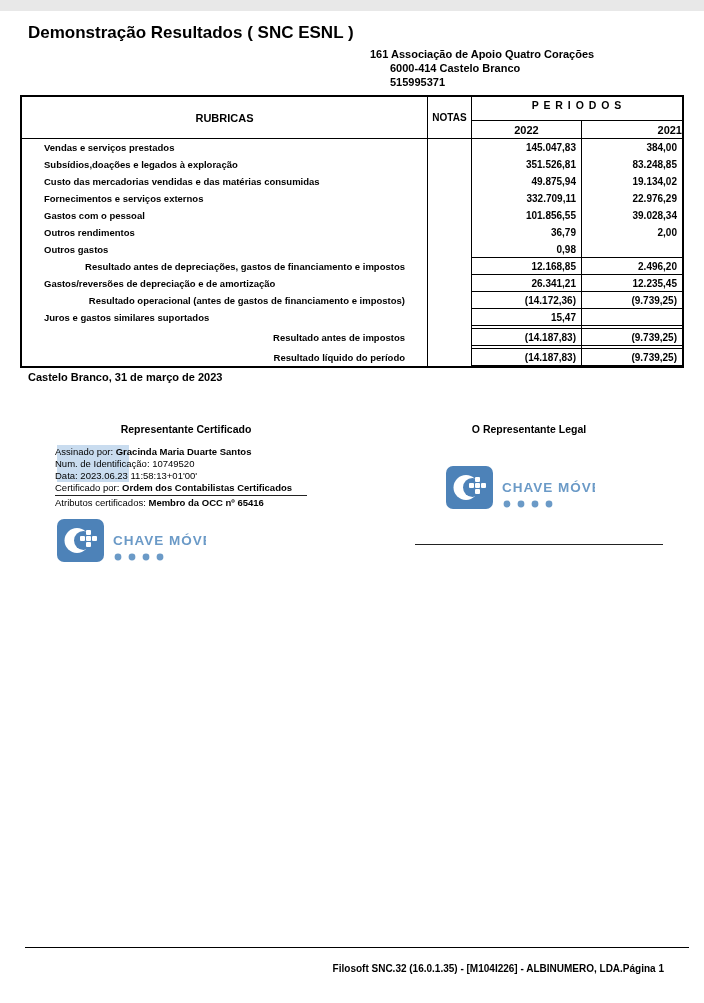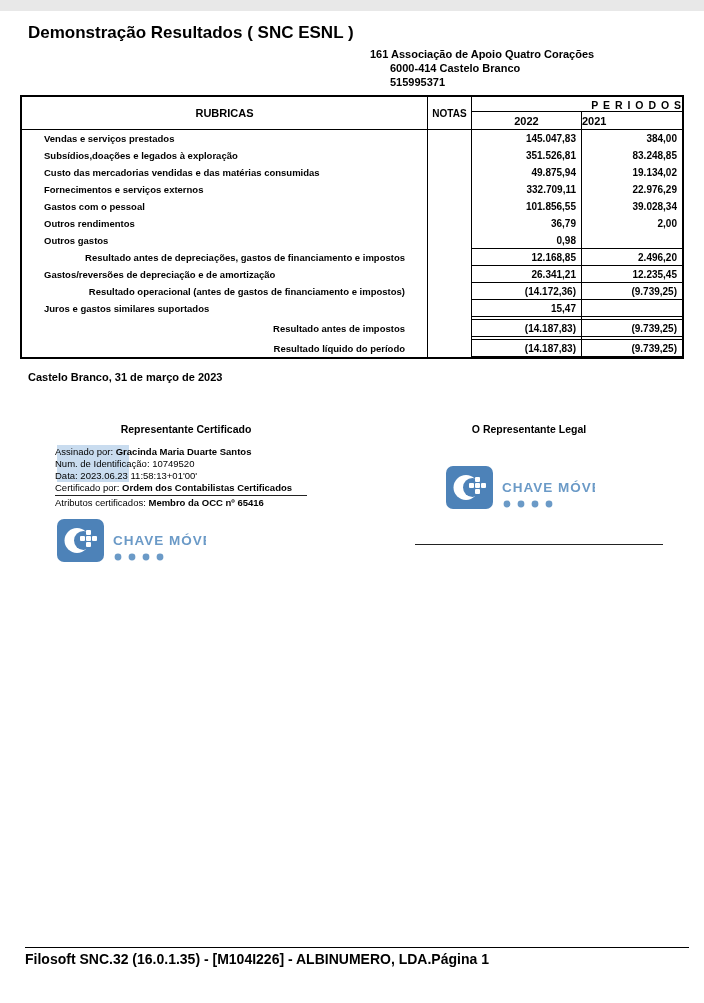--- a/index.html
+++ b/index.html
@@ -17,24 +17,24 @@
   .doc-title{position:absolute;top:12px;left:28px;font-size:17px;font-weight:bold}
   .entity{position:absolute;top:36px;left:370px;font-size:11px;font-weight:bold;line-height:14px}
   .entity .ind{padding-left:20px}
 
   
   .fin-table{position:absolute;top:84px;left:20px;width:664px;border:2px solid var(--border);font-weight:bold}
   .thead{display:flex;border-bottom:1.6px solid var(--border)}
   .h-rubricas{width:406px;border-right:1.4px solid var(--border);display:flex;align-items:center;justify-content:center;font-size:11px}
   .h-notas{width:44px;border-right:1.4px solid var(--border);display:flex;align-items:center;justify-content:center;font-size:10px}
   .h-periods{flex:1}
-  .h-periodos-label{text-align:right;border-bottom:1.4px solid var(--border);font-size:10.5px;padding:2px 0 0;letter-spacing:1px}
+  .h-periodos-label{text-align:center;border-bottom:1.4px solid var(--border);font-size:10.5px;padding:2px 0 9px;letter-spacing:1px}
   .h-years{display:flex}
   .h-year1{width:110px;border-right:1.4px solid var(--border);text-align:center;font-size:11px;padding:3px 0 2px}
-  .h-year2{flex:1;text-align:left;font-size:11px;padding:3px 0 2px}
+  .h-year2{flex:1;text-align:right;font-size:11px;padding:3px 0 2px}
 
   .trow{display:flex;height:17px}
   .trow.spacer{height:3px}
   .c-label{width:406px;border-right:1.4px solid var(--border);font-size:9.5px;display:flex;align-items:center;padding:0 22px;line-height:10px}
   .c-label.right{justify-content:flex-end;text-align:right}
   .c-notas{width:44px;border-right:1.4px solid var(--border)}
   .c-val{display:flex;align-items:center;justify-content:flex-end;font-size:10px;padding-right:5px}
   .c-v1{width:110px;border-right:1.4px solid var(--border)}
   .c-v2{flex:1}
   .trow.rule-below .c-v1,.trow.rule-below .c-v2{border-bottom:1.4px solid var(--border)}
@@ -60,21 +60,21 @@
   .attr-line{position:relative;z-index:1}
 
   .logo-wrap-left{margin:9px 0 0 1px}
   .logo-wrap-right{margin:30px 0 0 25px}
   .lg-box{fill:var(--logo-blue)}
   .lg-white{fill:#fff}
   .lg-text{font-family:"Liberation Sans",sans-serif;font-weight:bold;font-size:13.5px;letter-spacing:1px;fill:var(--logo-text)}
   .lg-dot{fill:var(--logo-text)}
 
   
-  .footer{position:absolute;top:936px;left:25px;width:664px;border-top:1.8px solid var(--border);display:flex;justify-content:flex-start;padding-top:3px;font-size:14px;font-weight:bold}
+  .footer{position:absolute;top:936px;left:25px;width:664px;border-top:1.8px solid var(--border);display:flex;justify-content:flex-end;padding-top:15px;font-size:10px;font-weight:bold}
   .footer .f-right{padding-right:25px}
 </style>
 </head>
 <body>
 
 <div class="page">
 
   <div class="doc-title">Demonstração Resultados ( SNC ESNL )</div>
 
   <div class="entity">

